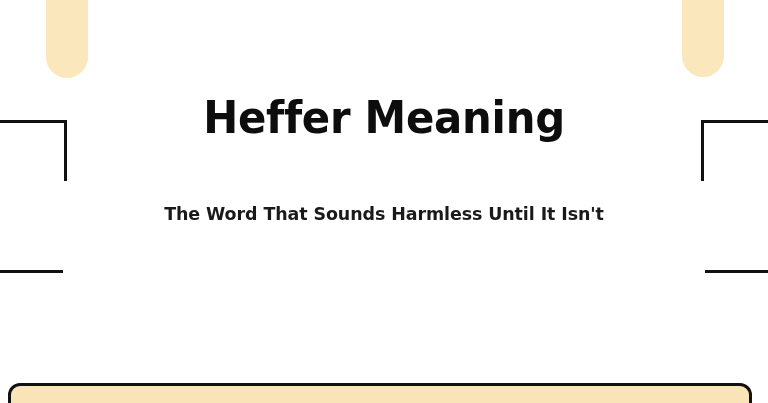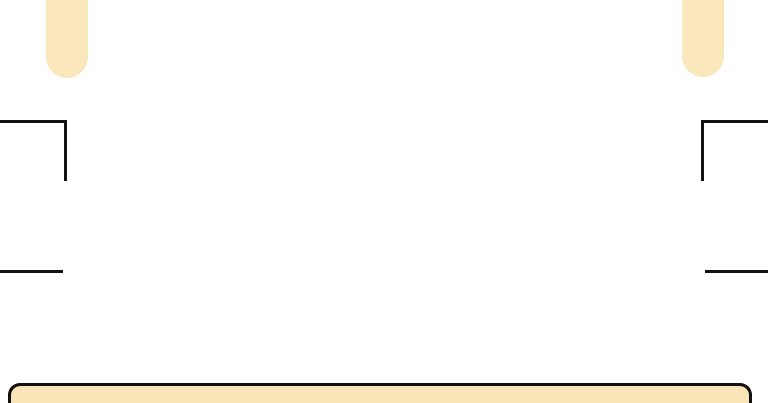--- a/index.html
+++ b/index.html
@@ -104,16 +104,20 @@
   <div class="pill-bar right"></div>
 
   <div class="bracket-h bk-top-left-h"></div>
   <div class="bracket-v bk-top-left-v"></div>
   <div class="bracket-h bk-bot-left-h"></div>
 
   <div class="bracket-h bk-top-right-h"></div>
   <div class="bracket-v bk-top-right-v"></div>
   <div class="bracket-h bk-bot-right-h"></div>
 
+  <div class="headline-block">
+    <h1 class="page-title">Heffer Meaning</h1>
+    <p class="page-subtitle">The Word That Sounds Harmless Until It Isn't</p>
+  </div>
 
   <div class="callout-card"></div>
 
 </div>
 
 </body></html>

